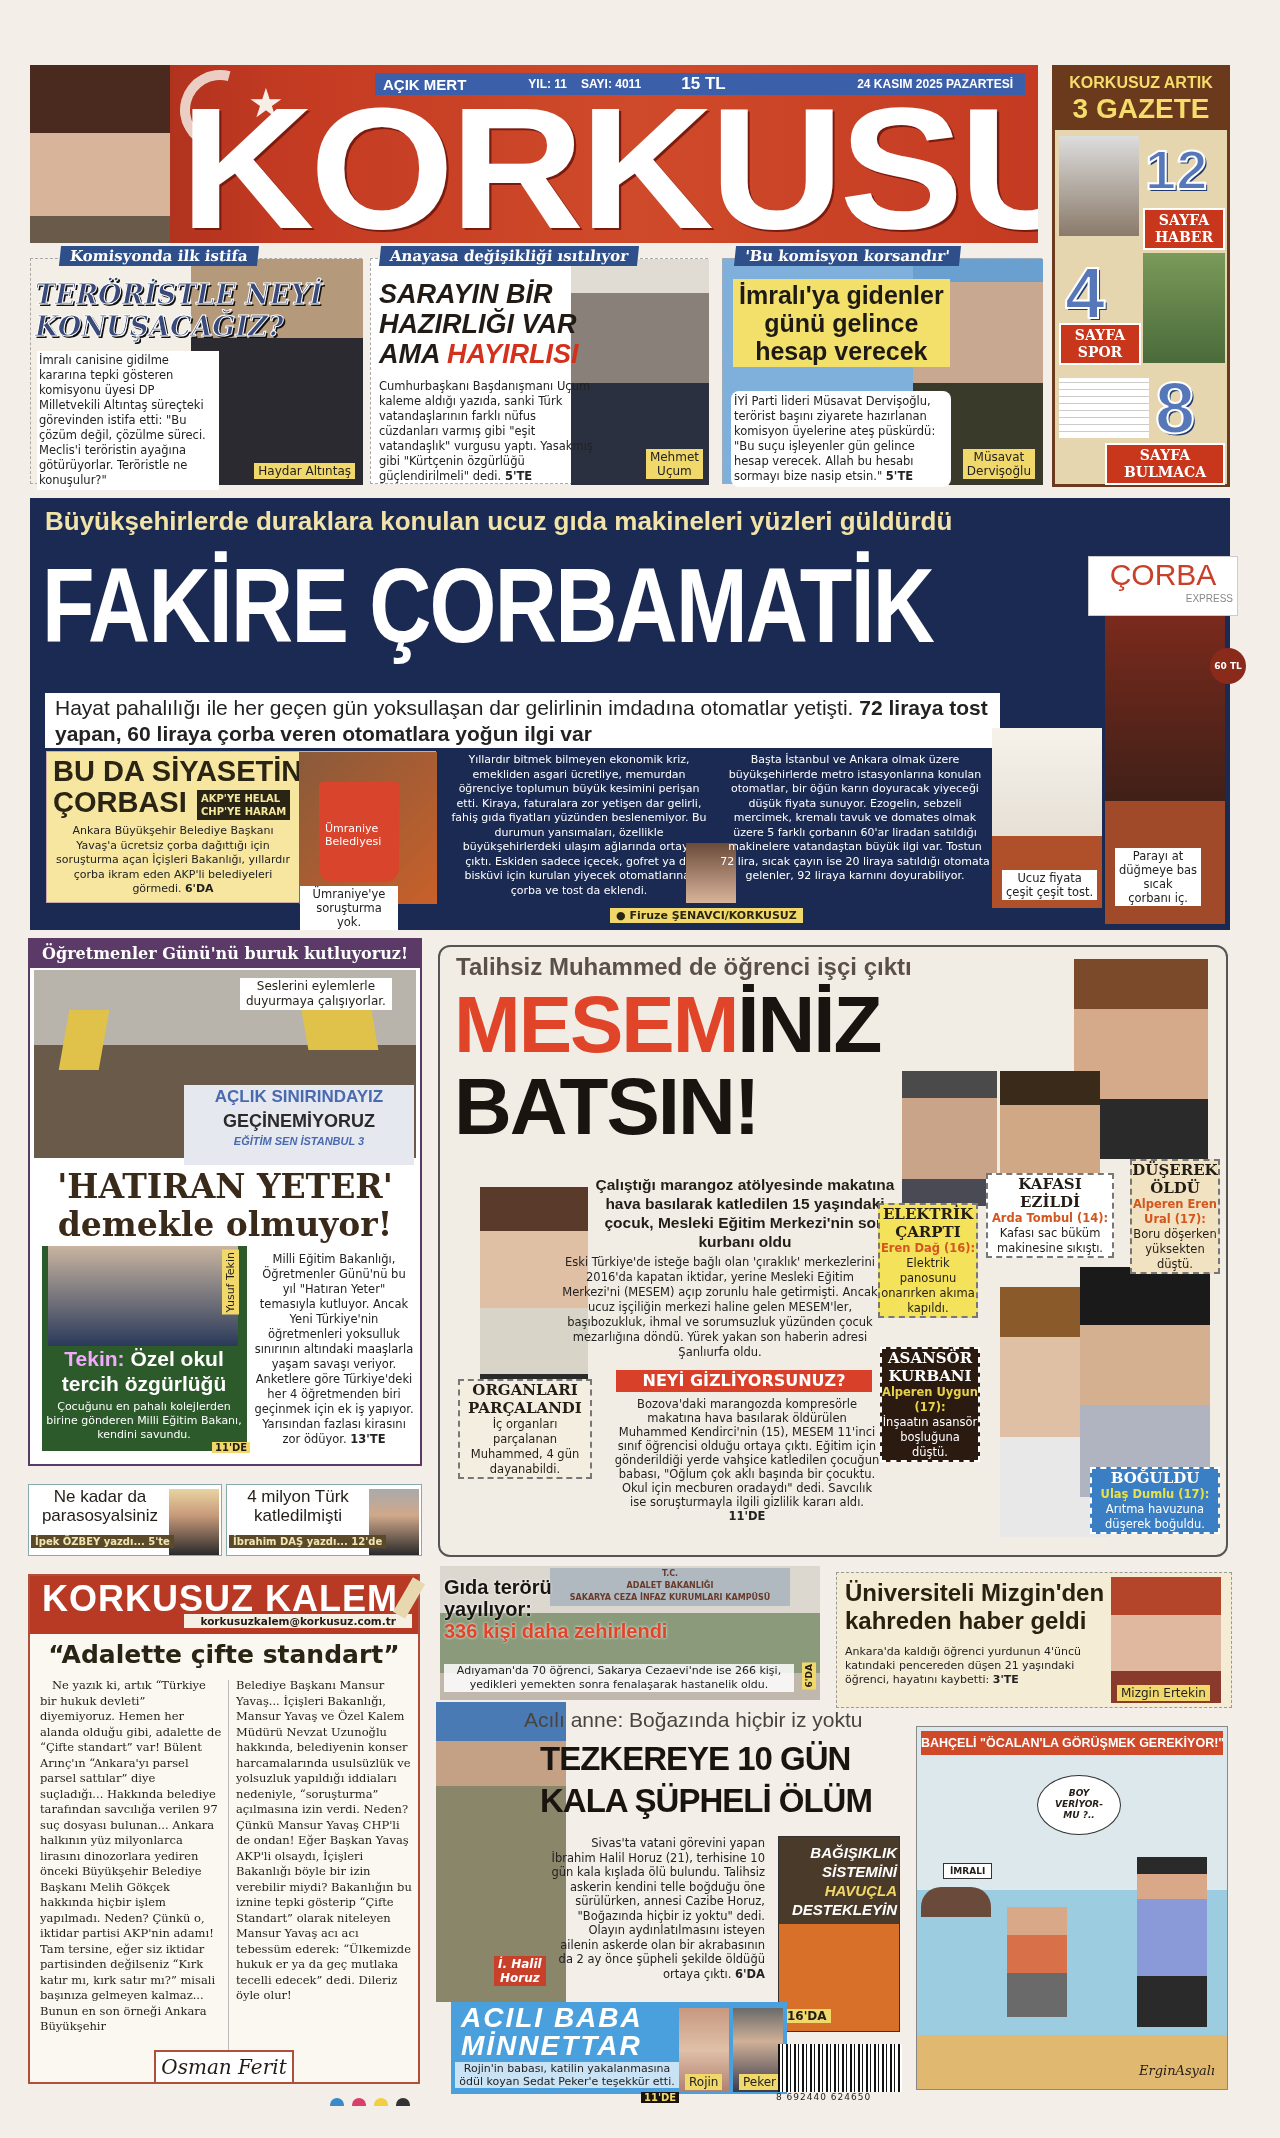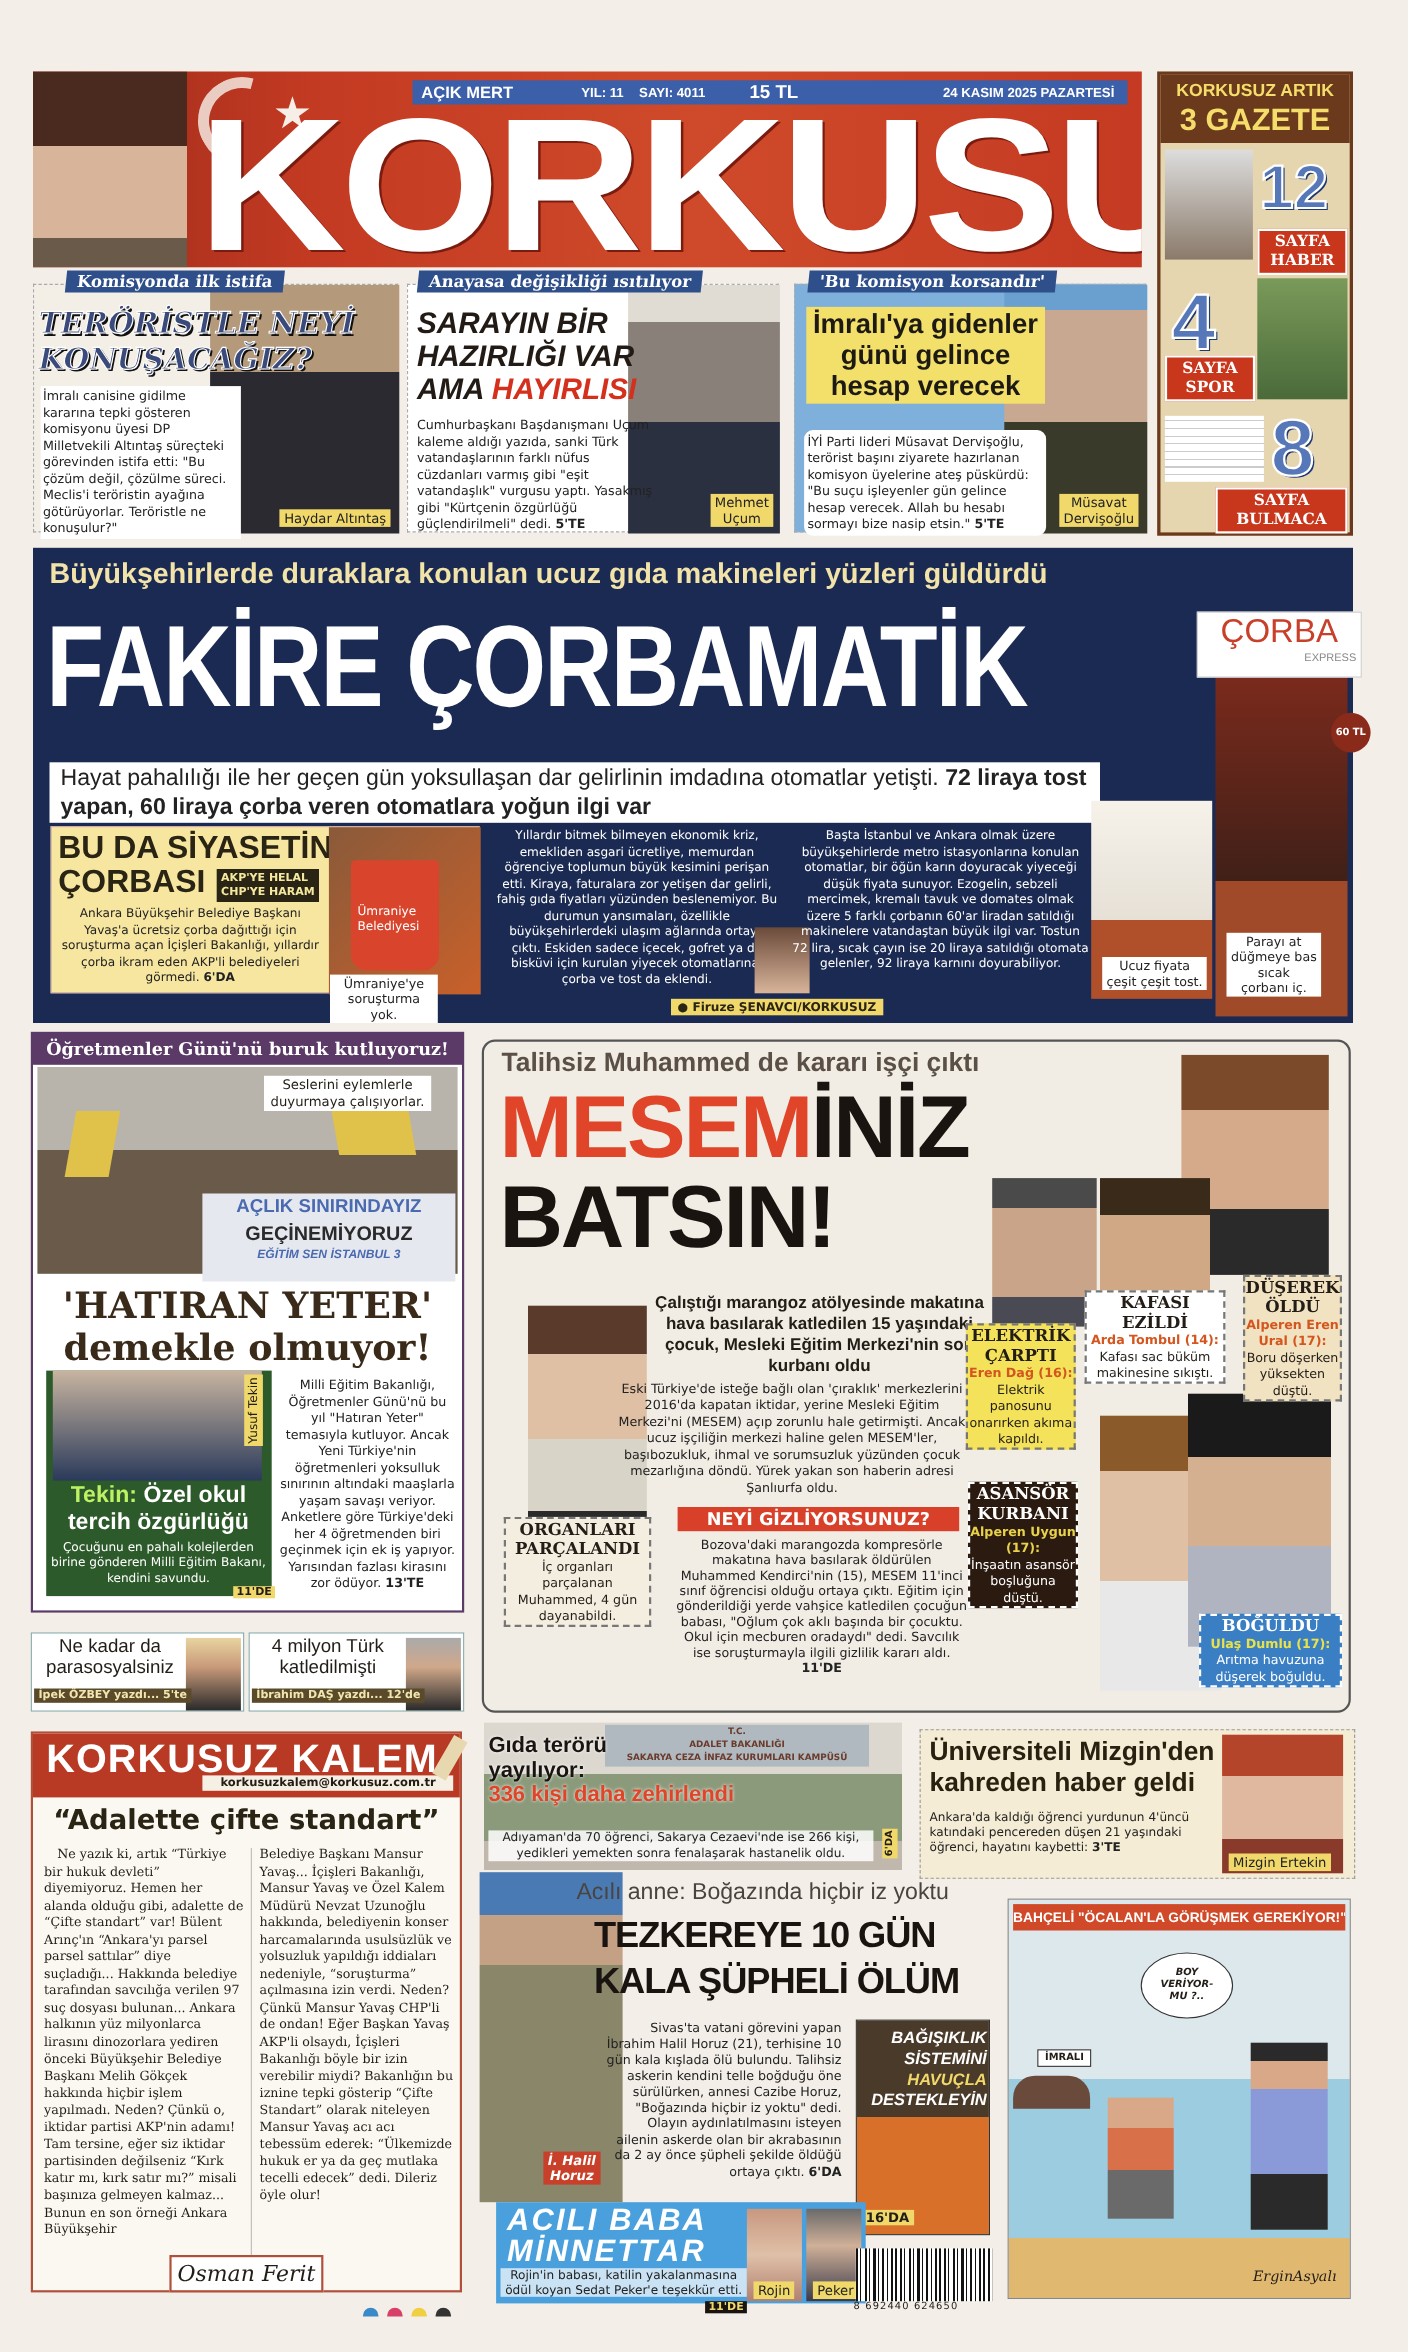--- a/index.html
+++ b/index.html
@@ -190,21 +190,21 @@
       <div>Seslerini eylemlerle</div>
       <div>duyurmaya çalışıyorlar.</div>
     </div>
   <div class="abs serif" style="left:0;top:228px;width:390px;text-align:center;font-weight:bold;font-size:33px;line-height:38px;color:#3a2a1a">
       <div>'HATIRAN YETER'</div>
       <div>demekle olmuyor!</div>
     </div>
   <div class="abs" style="left:12px;top:306px;width:205px;height:205px;background:#2d5a2a">
     <div class="abs" style="left:6px;top:0;width:190px;height:100px;background:linear-gradient(180deg,#c8b4a0,#2a3a5a)"></div>
     <div class="abs" style="left:180px;top:4px;writing-mode:vertical-rl;transform:rotate(180deg);background:#f1d86a;font-size:11px;padding:2px">Yusuf Tekin</div>
-    <div class="abs lib" style="left:4px;top:100px;width:196px;text-align:center;font-weight:bold;font-size:21px;line-height:25px;color:#fff"><span style="color:#bef264">Tekin: </span><span>Özel okul</span><div>tercih özgürlüğü</div></div>
+    <div class="abs lib" style="left:4px;top:100px;width:196px;text-align:center;font-weight:bold;font-size:21px;line-height:25px;color:#fff"><span style="color:#f0abfc">Tekin: </span><span>Özel okul</span><div>tercih özgürlüğü</div></div>
     <div class="abs body" style="left:4px;top:154px;width:196px;text-align:center;color:#fff;font-size:11px;line-height:14px">Çocuğunu en pahalı kolejlerden birine gönderen Milli Eğitim Bakanı, kendini savundu.</div>
     <div class="abs" style="left:170px;top:196px;background:#f1d86a;font-size:10px;font-weight:bold;padding:0 3px">11'DE</div>
   </div>
   <div class="abs body" style="left:224px;top:312px;width:160px;text-align:center;font-size:11.5px;line-height:15px"><span>Milli Eğitim Bakanlığı, Öğretmenler Günü'nü bu yıl "Hatıran Yeter" temasıyla kutluyor. Ancak Yeni Türkiye'nin öğretmenleri yoksulluk sınırının altındaki maaşlarla yaşam savaşı veriyor. Anketlere göre Türkiye'deki her 4 öğretmenden biri geçinmek için ek iş yapıyor. Yarısından fazlası kirasını zor ödüyor.</span> <b>13'TE</b></div>
 </div>
 
 <div class="abs mini" style="left:28px;top:1484px;width:194px;height:72px">
   <div class="abs lib" style="left:6px;top:2px;font-size:17px;line-height:19px;text-align:center;width:130px">
       <div>Ne kadar da</div>
       <div>parasosyalsiniz</div>
@@ -215,21 +215,21 @@
 <div class="abs mini" style="left:226px;top:1484px;width:196px;height:72px">
   <div class="abs lib" style="left:6px;top:2px;font-size:17px;line-height:19px;text-align:center;width:130px">
       <div>4 milyon Türk</div>
       <div>katledilmişti</div>
     </div>
   <div class="abs" style="left:142px;top:4px;width:50px;height:66px;background:linear-gradient(180deg,#aaa,#d0a88a 40%,#2a2a2a)"></div>
   <div class="abs" style="left:2px;top:50px;background:#5a4a2a;color:#f1e6b0;font-size:10px;font-weight:bold;padding:1px 4px">İbrahim DAŞ yazdı... 12'de</div>
 </div>
 
 <div id="mesem" class="abs">
-  <div class="abs lib" style="left:16px;top:6px;font-weight:bold;font-size:24px;color:#5a5048">Talihsiz Muhammed de kararı işçi çıktı</div>
+  <div class="abs lib" style="left:16px;top:6px;font-weight:bold;font-size:24px;color:#5a5048">Talihsiz Muhammed de öğrenci işçi çıktı</div>
   <div class="abs lib" style="left:14px;top:36px;font-weight:bold;font-size:80px;line-height:84px;letter-spacing:-2px;white-space:nowrap"><span style="color:#e0452a">MESEM</span><span style="color:#1a1410">İNİZ</span></div>
   <div class="abs lib" style="left:14px;top:118px;font-weight:bold;font-size:80px;line-height:84px;color:#1a1410;letter-spacing:-2px">BATSIN!</div>
 
   <div class="abs" style="left:634px;top:12px;width:134px;height:200px;background:linear-gradient(180deg,#7a4a2a 0 25%,#d4aa8a 25% 70%,#2a2a2a 70%)"></div>
   <div class="abs" style="left:462px;top:124px;width:95px;height:135px;background:linear-gradient(180deg,#4a4a4a 0 20%,#caa488 20% 80%,#4a4a54 80%)"></div>
   <div class="abs" style="left:560px;top:124px;width:100px;height:135px;background:linear-gradient(180deg,#3a2a1a 0 25%,#d0a886 25% 85%,#e0e0e0 85%)"></div>
   <div class="abs" style="left:40px;top:240px;width:108px;height:220px;background:linear-gradient(180deg,#5a3a2a 0 20%,#e0c0a4 20% 55%,#d8d4c8 55% 85%,#2a2a2a 85%)"></div>
   <div class="abs" style="left:560px;top:340px;width:110px;height:250px;background:linear-gradient(180deg,#8a5a2a 0 20%,#e0c0a4 20% 60%,#e8e8e8 60%)"></div>
   <div class="abs" style="left:640px;top:320px;width:130px;height:230px;background:linear-gradient(180deg,#1a1a1a 0 25%,#d4b090 25% 60%,#b0b4c0 60%)"></div>
 

